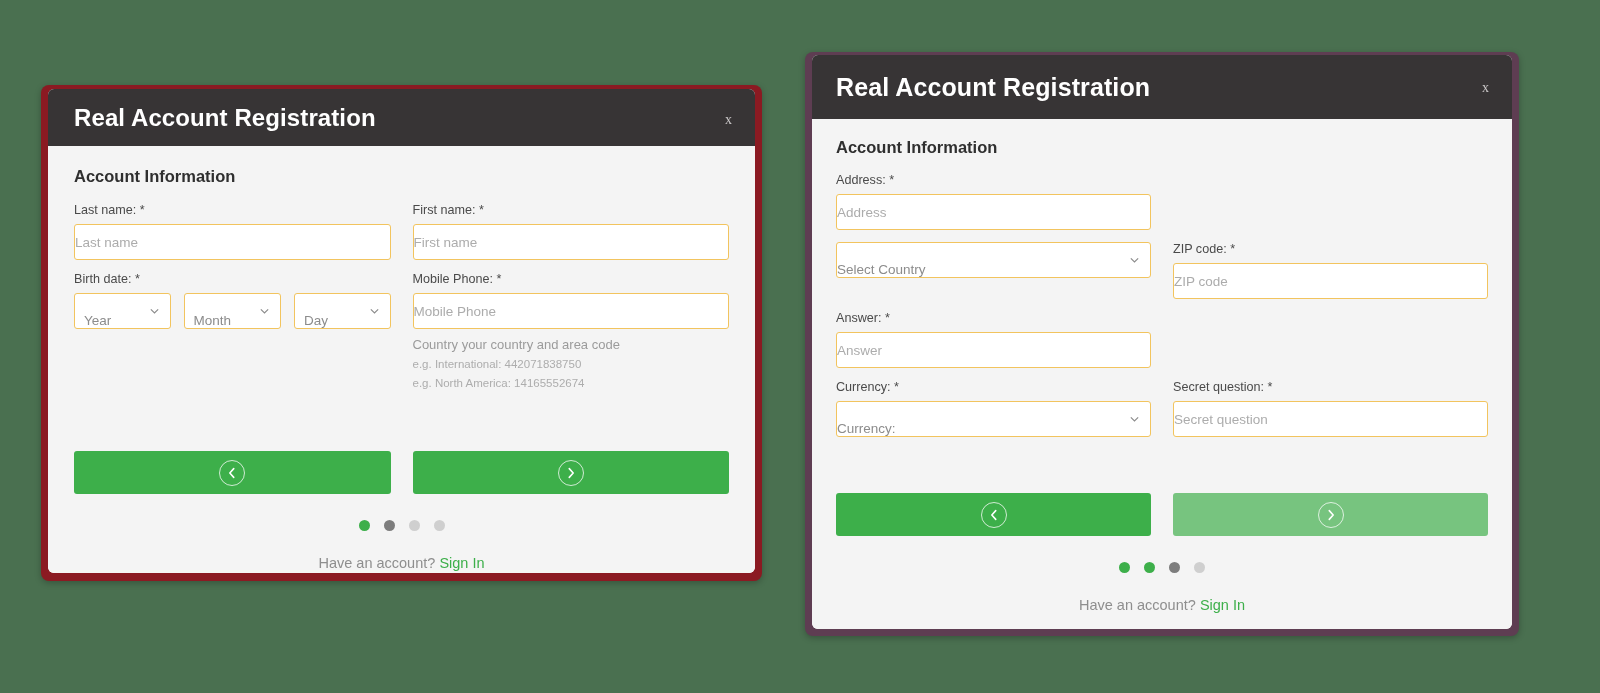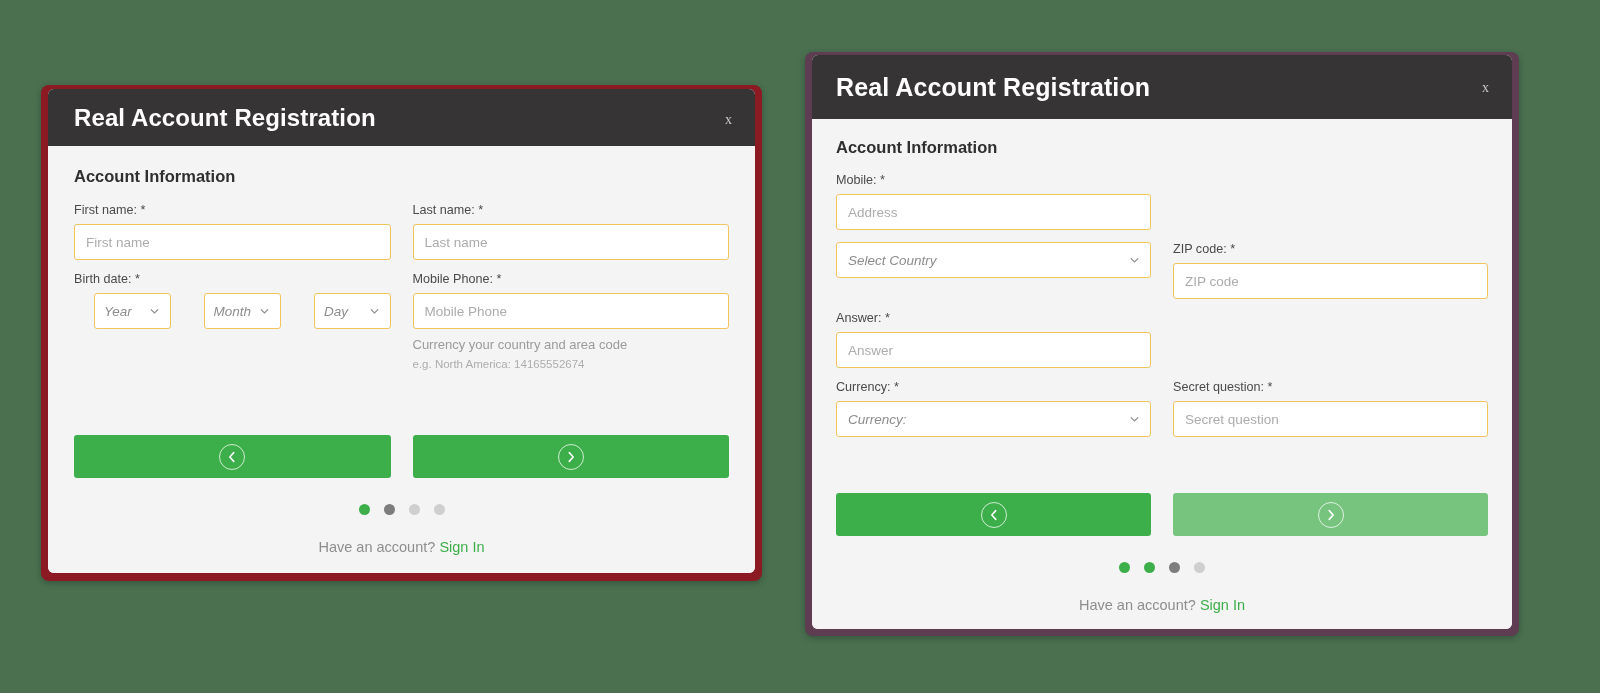--- a/index.html
+++ b/index.html
@@ -129,47 +129,46 @@
   .input,
   .select {
     width: 100%;
     height: 36px;
     border: 1px solid #F2C45E;
     border-radius: 3px;
     background: #FFFFFF;
     font-size: 13.5px;
     font-family: "Liberation Sans", sans-serif;
     color: #333;
-    padding: 0 11px;
+    padding: 0 0;
     outline: none;
   }
   .input::placeholder { color: #ACACAC; }
 
   .select {
     position: relative;
     display: flex;
-    align-items: center;
+    align-items: flex-end;
     color: #8C8C8C;
     cursor: pointer;
-    font-style: italic;
   }
   .select .chev {
     position: absolute;
     right: 10px;
     top: 50%;
     transform: translateY(-50%);
     width: 11px;
     height: 11px;
     pointer-events: none;
   }
   .select .chev svg { display: block; }
 
   
   .birth-row { display: flex; gap: 13px; }
-  .birth-row .select { width: 100px; padding: 0 9px; margin-left: 20px; }
+  .birth-row .select { width: 100px; padding: 0 9px; }
   .birth-row .select.wide { width: 101px; }
 
   .hint-main {
     font-size: 13px;
     color: #9B9B9B;
     margin-top: 8px;
     line-height: 1.3;
   }
   .hint-sub {
     font-size: 11.5px;
@@ -253,28 +252,28 @@
         <div class="modal-title">Real Account Registration</div>
         <button class="close-btn">x</button>
       </div>
 
       <div class="modal-body">
         <div class="section-title">Account Information</div>
 
         <div class="row">
           <div class="col half">
             <div class="field">
+              <label class="field-label">Last name: *</label>
+              <input class="input" type="text" placeholder="Last name" style="">
+            </div>
+          </div>
+          <div class="col half">
+            <div class="field">
               <label class="field-label">First name: *</label>
               <input class="input" type="text" placeholder="First name" style="">
-            </div>
-          </div>
-          <div class="col half">
-            <div class="field">
-              <label class="field-label">Last name: *</label>
-              <input class="input" type="text" placeholder="Last name" style="">
             </div>
           </div>
         </div>
 
         <div class="row">
           <div class="col half">
             <div class="field">
               <label class="field-label">Birth date: *</label>
               <div class="birth-row">
                 <div class="select">
@@ -301,21 +300,22 @@
                       </svg>
                   </span>
                 </div>
               </div>
             </div>
           </div>
           <div class="col half">
             <div class="field">
               <label class="field-label">Mobile Phone: *</label>
               <input class="input" type="text" placeholder="Mobile Phone" style="">
-              <div class="hint-main">Currency your country and area code</div>
+              <div class="hint-main">Country your country and area code</div>
+              <div class="hint-sub">e.g. International: 442071838750</div>
               <div class="hint-sub">e.g. North America: 14165552674</div>
             </div>
           </div>
         </div>
 
         <div class="spacer-left"></div>
 
         <div class="footer">
           <div class="nav-buttons">
             <button class="nav-btn">
@@ -358,21 +358,21 @@
         <div class="modal-title">Real Account Registration</div>
         <button class="close-btn">x</button>
       </div>
 
       <div class="modal-body">
         <div class="section-title">Account Information</div>
 
         <div class="row">
           <div class="col half">
             <div class="field">
-              <label class="field-label">Mobile: *</label>
+              <label class="field-label">Address: *</label>
               <input class="input" type="text" placeholder="Address" style="">
             </div>
           </div>
         </div>
 
         <div class="row">
           <div class="col half">
             <div class="field">
               <div class="select">
                 <span>Select Country</span>

